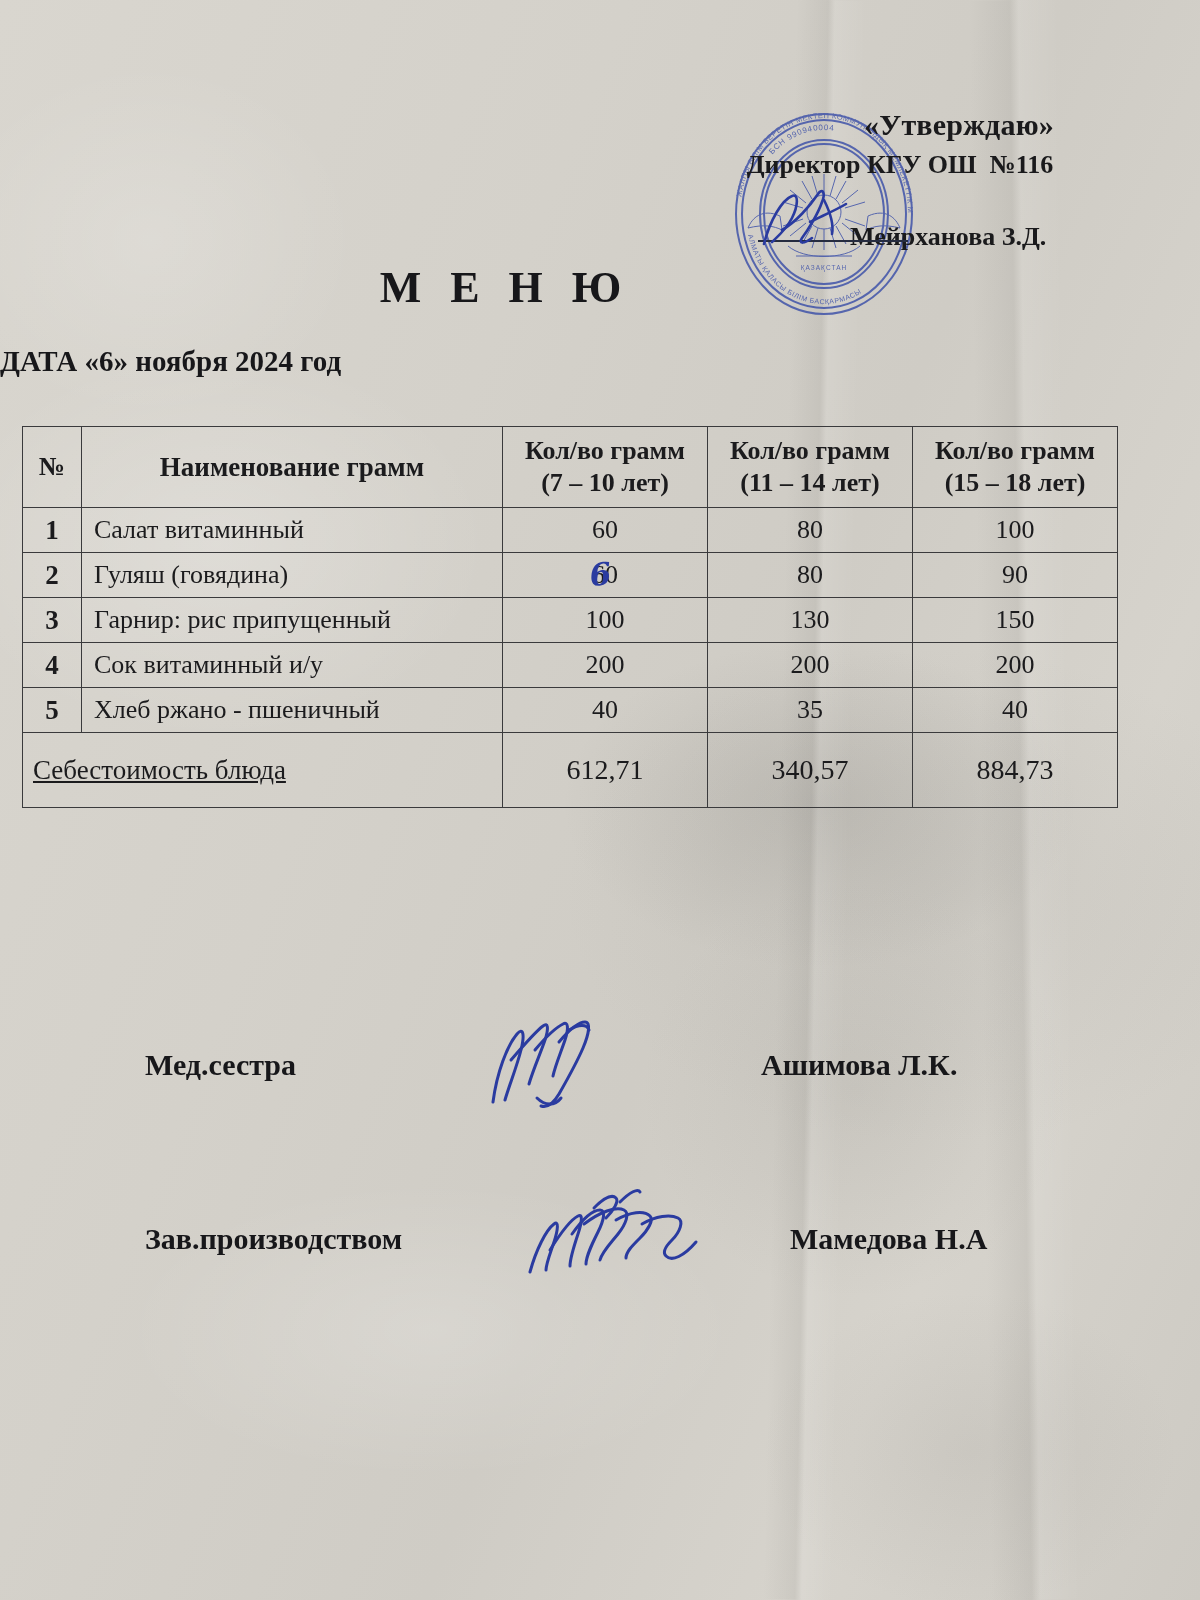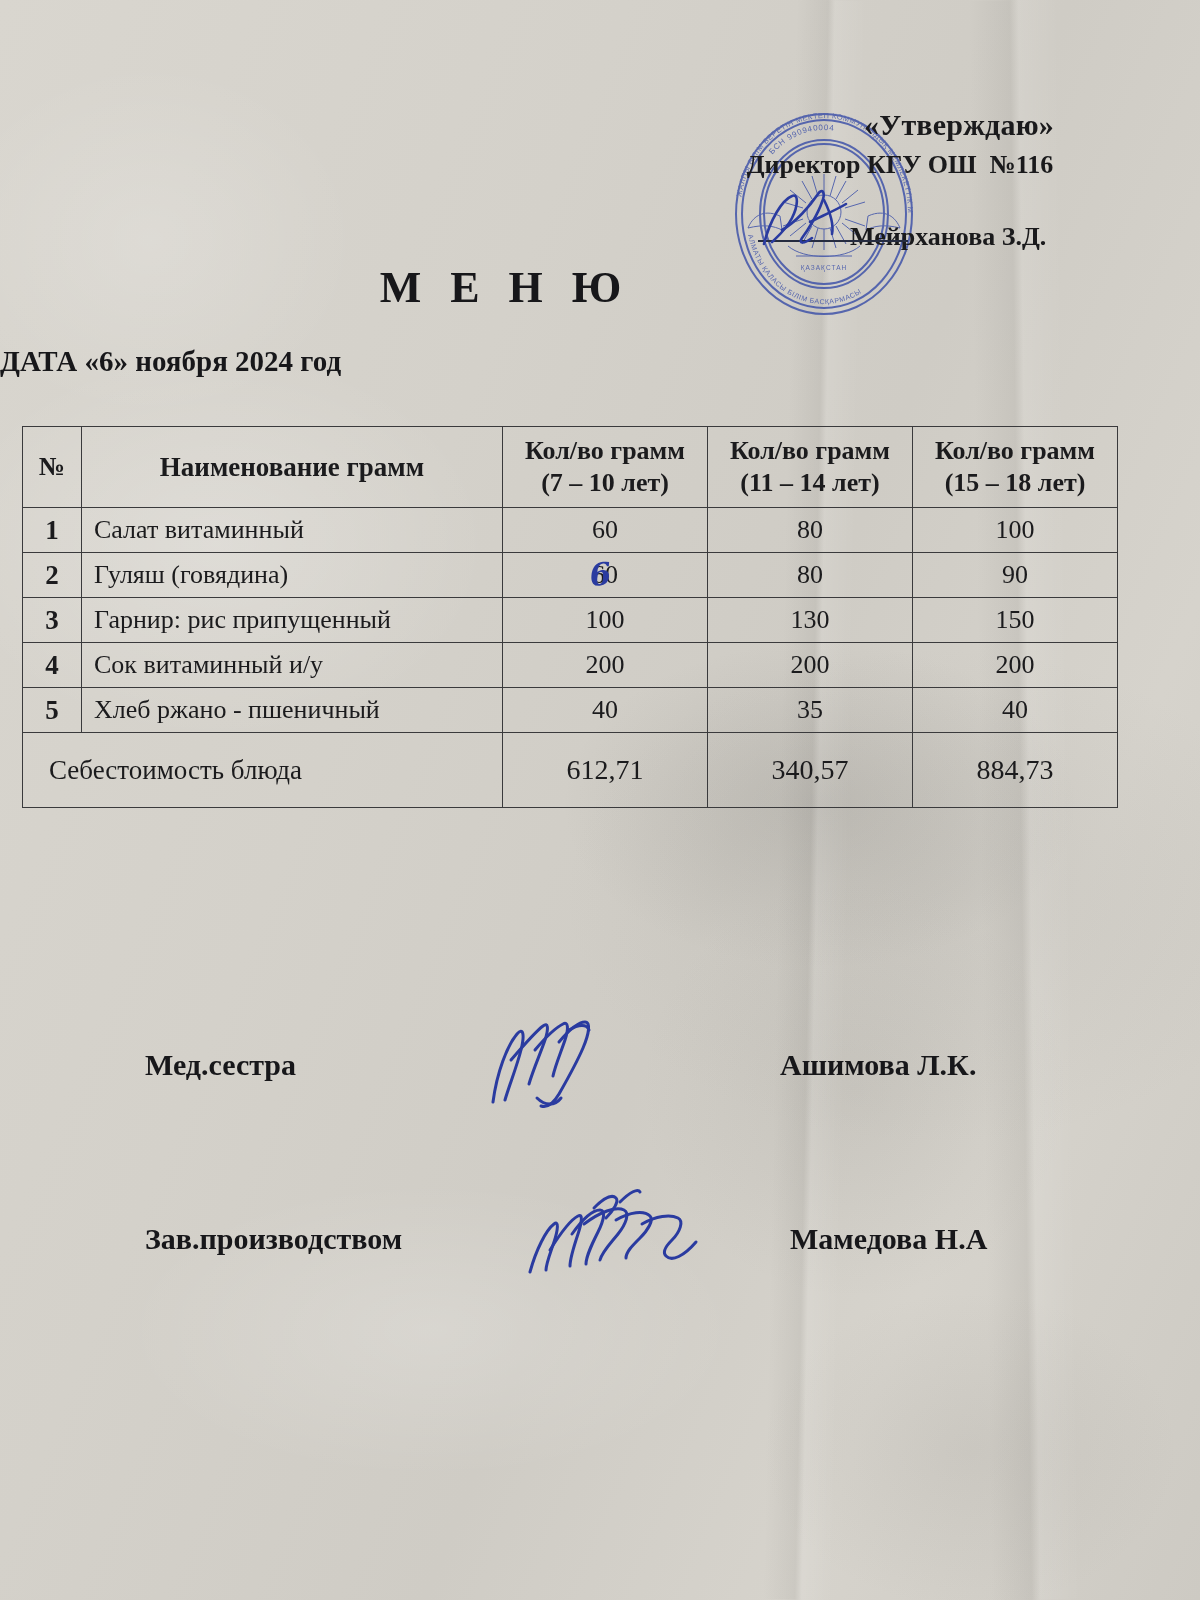--- a/index.html
+++ b/index.html
@@ -162,21 +162,22 @@
   #menu-table td.cell-num {
     text-align: center;
     font-size: 26px;
     height: 44px;
   }
   #menu-table tr.cost-row td {
     height: 74px;
   }
   #menu-table td.cost-label {
     font-size: 27px;
-    padding-left: 26px;
+    padding-left: 10px;
+    text-decoration: underline;
   }
   #menu-table td.cost-num {
     text-align: center;
     font-size: 28px;
   }
 
   
   .cell-num.has-overwrite { position: relative; }
   .cell-num .overwrite {
     position: absolute;
@@ -210,21 +211,21 @@
     white-space: nowrap;
   }
   .sig-name {
     position: absolute;
     top: 0;
     font-size: 30px;
     font-weight: bold;
     color: #17171a;
     white-space: nowrap;
   }
-  #name-nurse { left: 635px; }
+  #name-nurse { left: 616px; }
   #name-prod  { left: 645px; }
   .sig-mark {
     position: absolute;
     top: -42px;
   }
   #mark-nurse { left: 330px; }
   #mark-prod  { left: 375px; }
 </style>
 </head>
 <body>

